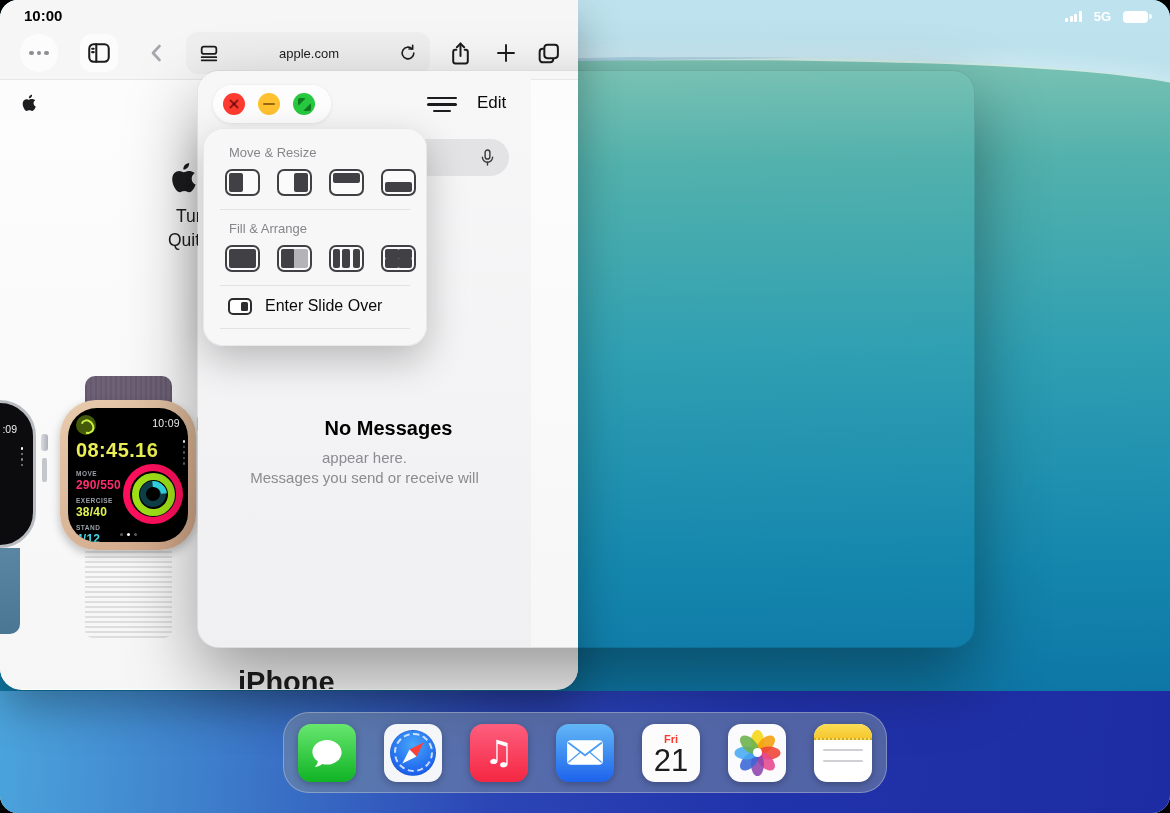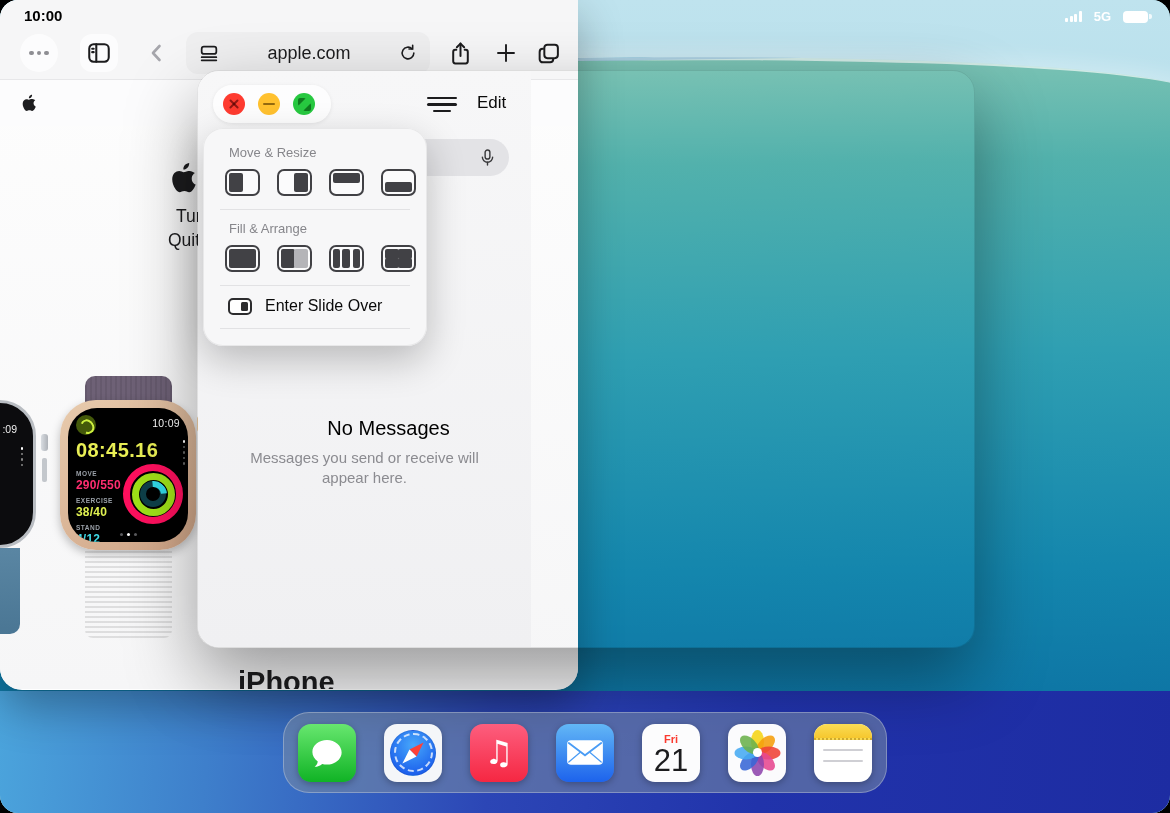--- a/index.html
+++ b/index.html
@@ -34,21 +34,21 @@
   .sf-toolbar{position:relative;height:80px;background:#f6f6f7;border-bottom:1px solid #e7e7e9;}
   .sf-btn{position:absolute;top:34px;width:38px;height:38px;border-radius:12px;background:rgba(255,255,255,.7);
     display:flex;align-items:center;justify-content:center;color:#1c1c1e;}
   .sf-btn svg{display:block;}
   .sf-more{left:20px;border-radius:19px;gap:3px;}
   .sf-more i{width:4.5px;height:4.5px;border-radius:50%;background:#8e8e93;display:block;}
   .sf-side{left:80px;}
   .sf-back{left:138px;background:transparent;}
   .sf-urlbar{position:absolute;left:186px;top:32px;width:244px;height:42px;border-radius:12px;background:#efeff0;
     display:flex;align-items:center;padding:0 12px;}
-  .sf-url{flex:1;text-align:center;font-size:18px;color:#1c1c1e;}
+  .sf-url{flex:1;text-align:center;font-size:13px;color:#1c1c1e;}
   .sf-share{left:441px;background:transparent;}
   .sf-plus{left:487px;background:transparent;}
   .sf-tabs{left:529px;background:transparent;}
 
   .sf-page{position:relative;height:609px;background:linear-gradient(180deg,#fdfdfd 0%,#f6f6f7 100%);overflow:hidden;}
   .site-nav{height:46px;background:rgba(252,252,253,.95);display:flex;align-items:center;padding:0 22px;}
   .apple-sm{width:15px;height:18px;fill:#1d1d1f;}
   .hero-apple{position:absolute;left:171px;top:82px;width:27px;height:32px;fill:#1d1d1f;}
   .hero-l1{position:absolute;left:176px;top:126px;font-size:17.5px;font-weight:500;color:#1d1d1f;white-space:nowrap;}
   .hero-l2{position:absolute;left:168px;top:150px;font-size:17.5px;font-weight:500;color:#1d1d1f;white-space:nowrap;}
@@ -113,21 +113,21 @@
   .tl-grn::before{content:"";position:absolute;left:4.5px;top:4.5px;border-top:8px solid rgba(0,70,10,.6);border-right:8px solid transparent;border-radius:2px;}
   .tl-grn::after{content:"";position:absolute;right:4.5px;bottom:4.5px;border-bottom:8px solid rgba(0,70,10,.6);border-left:8px solid transparent;border-radius:2px;}
 
   .filter-ic{position:absolute;left:227px;top:26px;width:33px;height:16px;}
   .filter-ic i{display:block;background:#1c1c1e;height:2.4px;border-radius:1.5px;margin:0 auto 4px;}
   .filter-ic i:nth-child(1){width:30px}.filter-ic i:nth-child(2){width:30px}.filter-ic i:nth-child(3){width:18px}
   .edit-btn{position:absolute;left:279px;top:22px;font-size:17px;color:#0a0a0a;}
   .searchbar{position:absolute;left:15px;top:68px;width:296px;height:37px;border-radius:18.5px;background:#e3e3e6;
     display:flex;align-items:center;justify-content:flex-end;padding:0 12px;}
   .msg-empty{position:absolute;left:0;right:0;top:346px;text-align:center;}
-  .msg-empty-title{font-size:20px;font-weight:400;color:#000;padding-left:48px;}
+  .msg-empty-title{font-size:20px;font-weight:700;color:#000;padding-left:48px;}
   .msg-empty-sub{margin-top:8px;font-size:15px;line-height:19.5px;color:#8b8b90;}
 
   .compose{position:absolute;left:13px;top:10px;width:44px;height:44px;border-radius:50%;background:#fafafa;
     box-shadow:0 1px 4px rgba(0,0,0,.1);display:flex;align-items:center;justify-content:center;}
   .conv-empty{position:absolute;left:0;right:0;top:304px;text-align:center;font-size:21px;font-weight:700;color:#000;}
   .resize-arc{position:absolute;right:0;bottom:2px;width:40px;height:40px;}
 
   
   .winmenu{position:absolute;left:203px;top:128px;width:224px;z-index:30;background:rgba(247,247,248,.98);
     border-radius:20px;box-shadow:0 14px 38px rgba(0,0,0,.24);border:0.5px solid rgba(0,0,0,.06);padding:13px 0 5px;}
@@ -349,22 +349,22 @@
       <div class="searchbar">
         <svg width="19" height="19" viewBox="0 0 24 24" fill="none" stroke="#3a3a3c" stroke-width="1.8" stroke-linecap="round">
           <rect x="9" y="2.5" width="6" height="11.5" rx="3"></rect>
             <path d="M5.5 11.5a6.5 6.5 0 0 0 13 0"></path>
             <path d="M12 18v3.5"></path>
         </svg>
       </div>
       <div class="msg-empty">
         <div class="msg-empty-title">No Messages</div>
         <div class="msg-empty-sub">
+          <div>appear here.</div>
           <div>Messages you send or receive will</div>
-          <div>appear here.</div>
         </div>
       </div>
     </div>
   </div>
 
   <div class="winmenu">
     <div class="wm-label">Move &amp; Resize</div>
     <div class="wm-row">
       <span class="mini m-left">
           <i></i>

